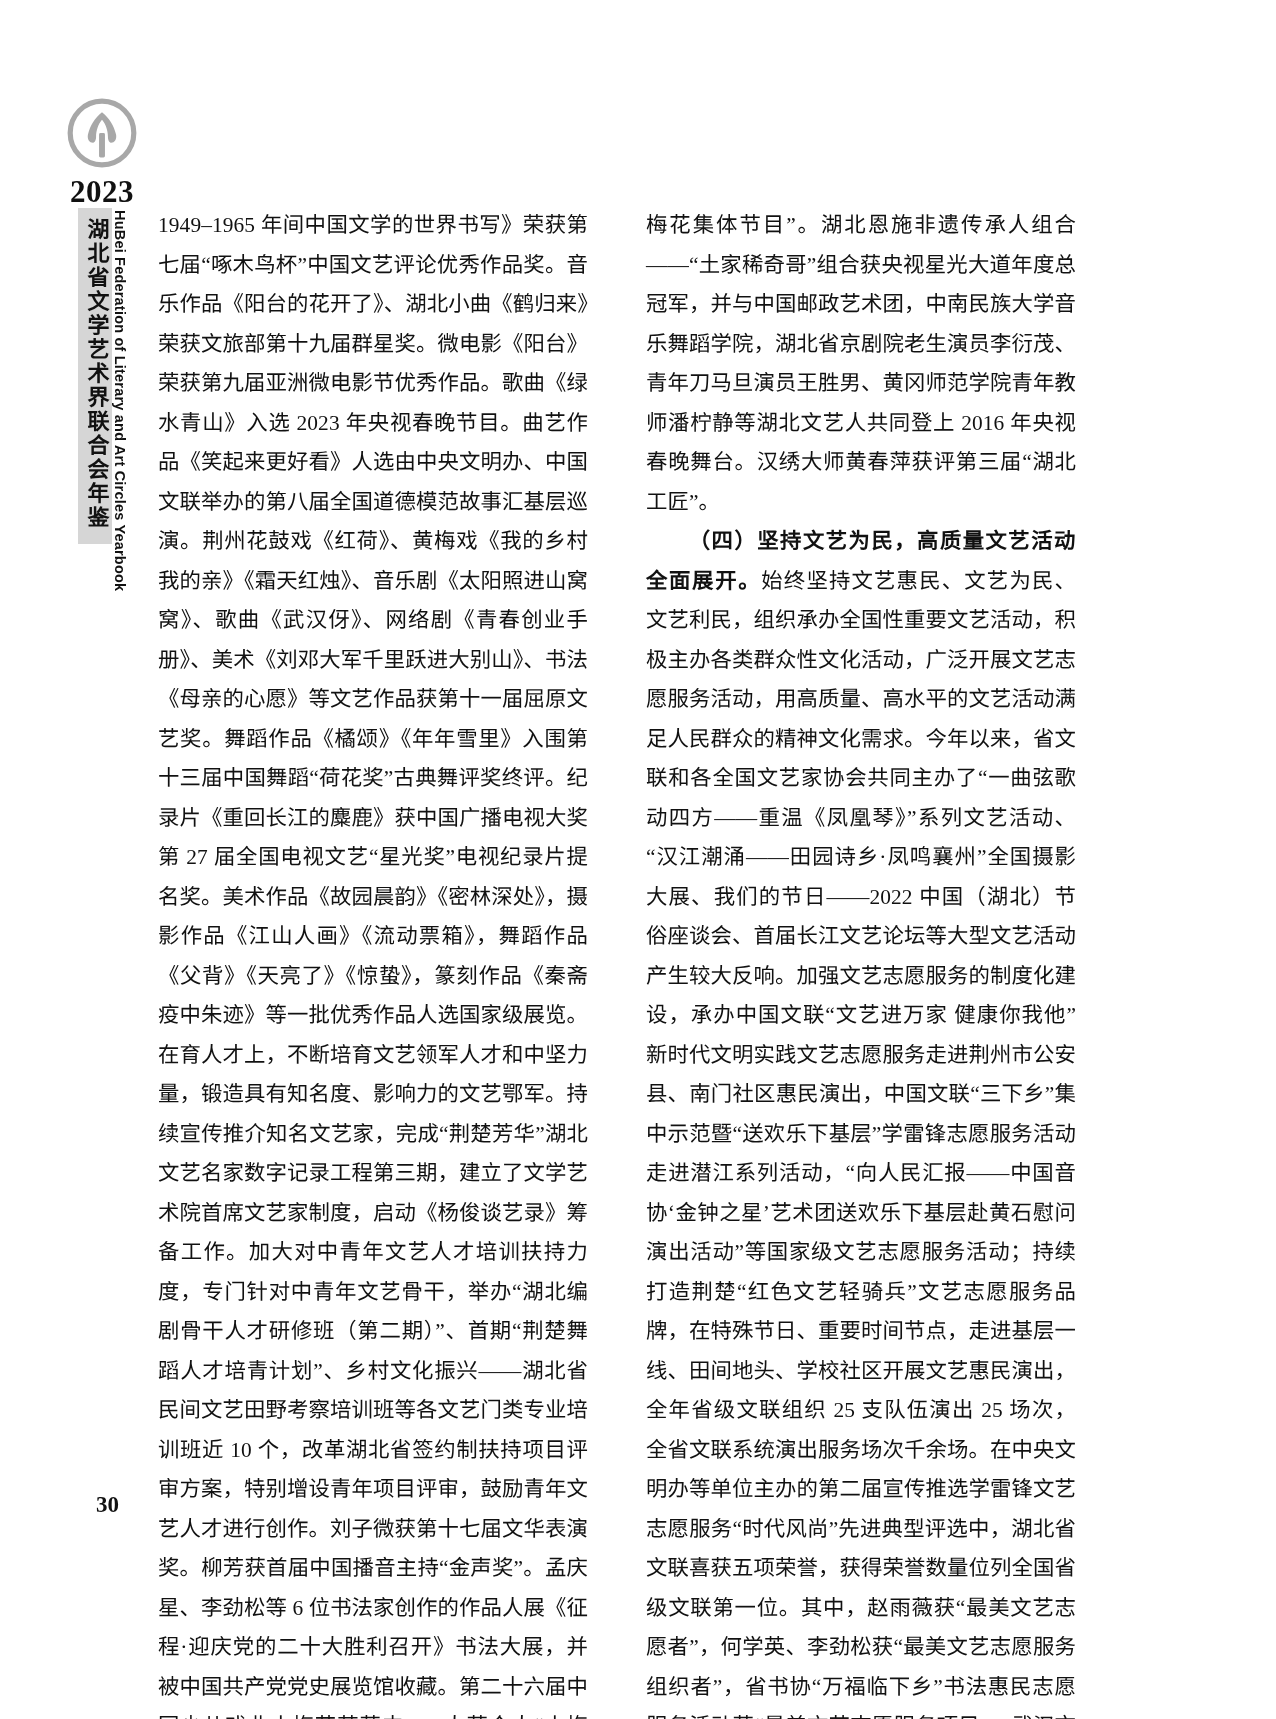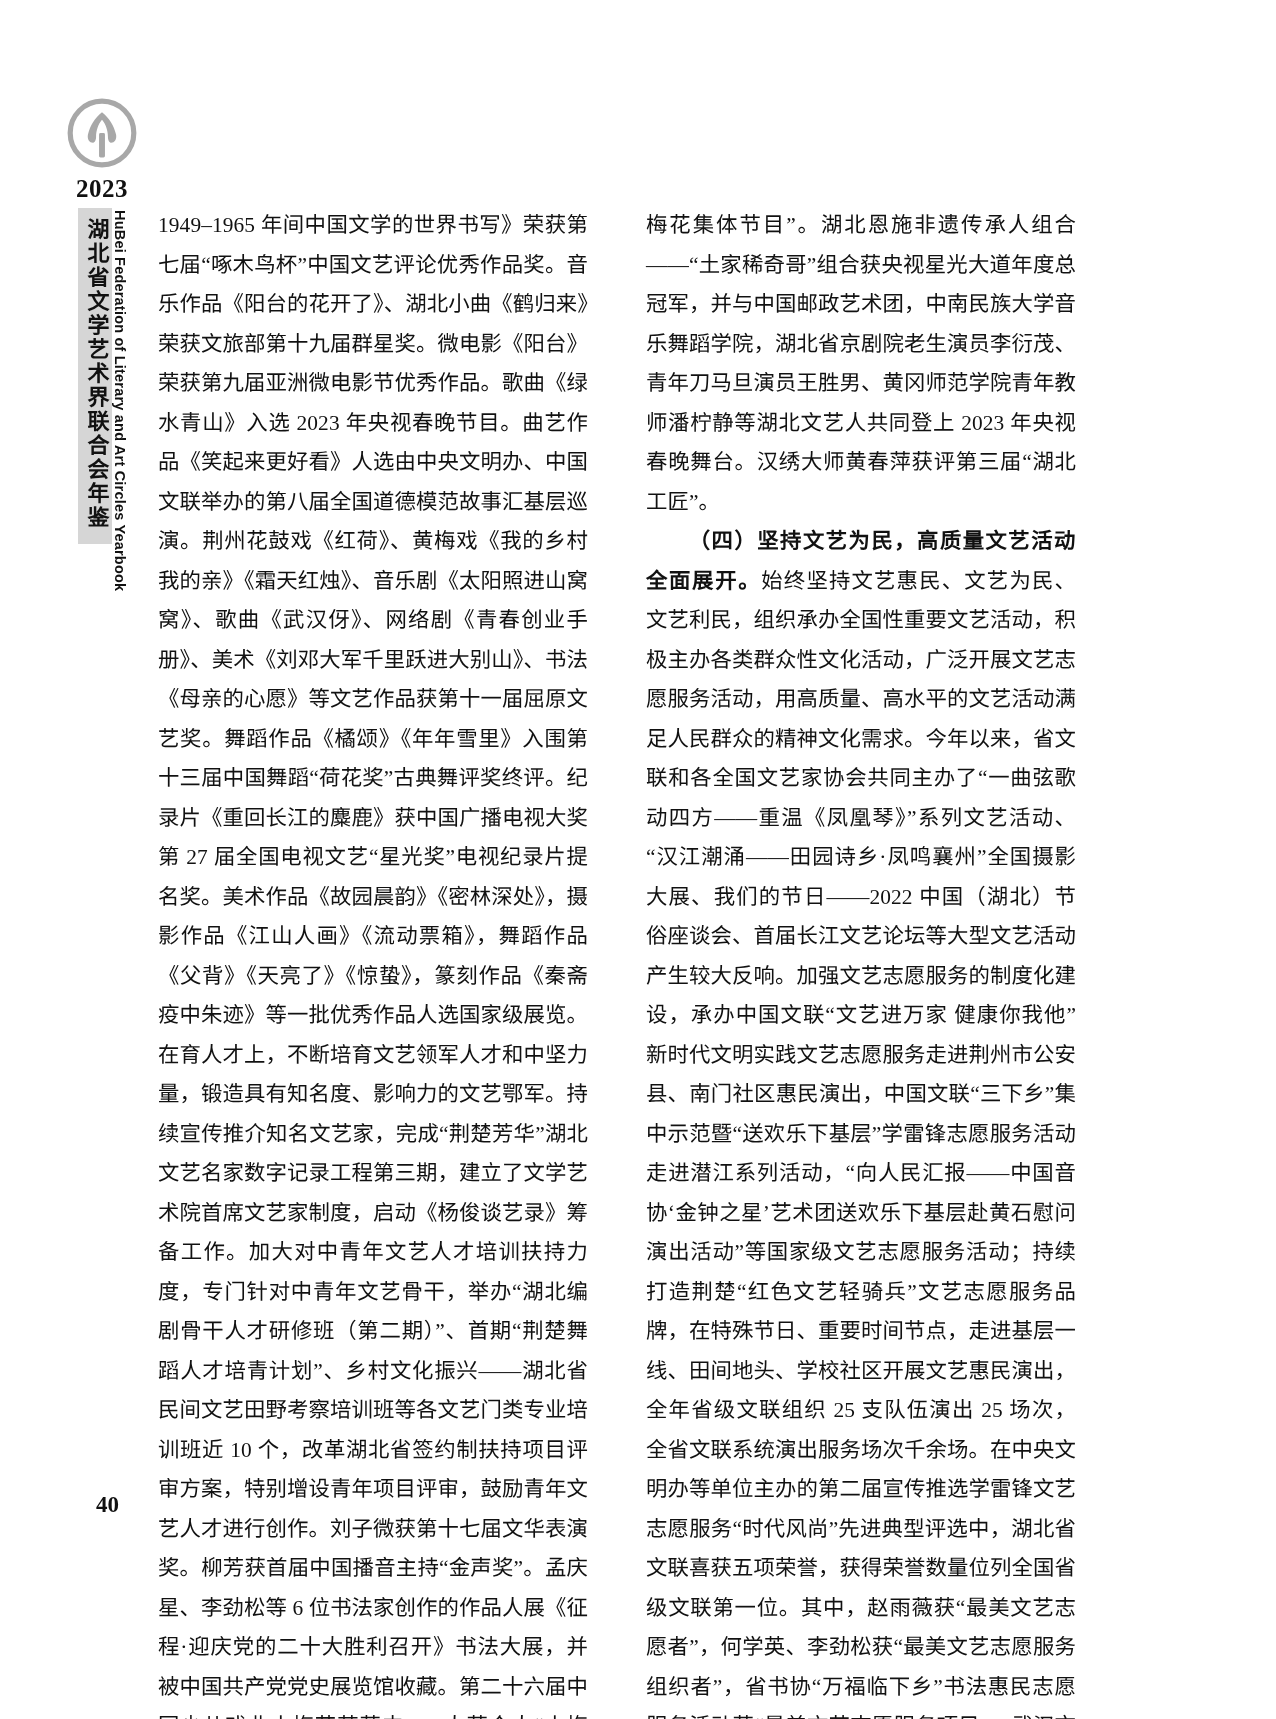--- a/index.html
+++ b/index.html
@@ -44,21 +44,21 @@
     height: 74px;
     display: block;
     margin: 0 auto;
   }
 
   .logo-year {
     display: block;
     margin-top: 6px;
     font-family: "Liberation Serif", "DejaVu Serif", serif;
     font-weight: bold;
-    font-size: 25px;
+    font-size: 31px;
     letter-spacing: 0.5px;
     color: #111111;
     line-height: 1;
   }
 
   
   .vrun {
     position: absolute;
     left: 78px;
     top: 208px;
@@ -159,31 +159,31 @@
       </svg>
       <span class="logo-year">2023</span>
     </div>
 
     <div class="vrun">
       <span class="vrun-text">湖北省文学艺术界联合会年鉴</span>
     </div>
 
     <div class="vrun-en">HuBei Federation of Literary and Art Circles Yearbook</div>
 
-    <div class="folio">40</div>
+    <div class="folio">30</div>
   </div>
 
   <div class="columns">
 
     <div class="col">
       <p>1949–1965 年间中国文学的世界书写》荣获第七届“啄木鸟杯”中国文艺评论优秀作品奖。音乐作品《阳台的花开了》、湖北小曲《鹤归来》荣获文旅部第十九届群星奖。微电影《阳台》荣获第九届亚洲微电影节优秀作品。歌曲《绿水青山》入选 2023 年央视春晚节目。曲艺作品《笑起来更好看》人选由中央文明办、中国文联举办的第八届全国道德模范故事汇基层巡演。荆州花鼓戏《红荷》、黄梅戏《我的乡村我的亲》《霜天红烛》、音乐剧《太阳照进山窝窝》、歌曲《武汉伢》、网络剧《青春创业手册》、美术《刘邓大军千里跃进大别山》、书法《母亲的心愿》等文艺作品获第十一届屈原文艺奖。舞蹈作品《橘颂》《年年雪里》入围第十三届中国舞蹈“荷花奖”古典舞评奖终评。纪录片《重回长江的麋鹿》获中国广播电视大奖第 27 届全国电视文艺“星光奖”电视纪录片提名奖。美术作品《故园晨韵》《密林深处》，摄影作品《江山人画》《流动票箱》，舞蹈作品《父背》《天亮了》《惊蛰》，篆刻作品《秦斋疫中朱迹》等一批优秀作品人选国家级展览。在育人才上，不断培育文艺领军人才和中坚力量，锻造具有知名度、影响力的文艺鄂军。持续宣传推介知名文艺家，完成“荆楚芳华”湖北文艺名家数字记录工程第三期，建立了文学艺术院首席文艺家制度，启动《杨俊谈艺录》筹备工作。加大对中青年文艺人才培训扶持力度，专门针对中青年文艺骨干，举办“湖北编剧骨干人才研修班（第二期）”、首期“荆楚舞蹈人才培青计划”、乡村文化振兴——湖北省民间文艺田野考察培训班等各文艺门类专业培训班近 10 个，改革湖北省签约制扶持项目评审方案，特别增设青年项目评审，鼓励青年文艺人才进行创作。刘子微获第十七届文华表演奖。柳芳获首届中国播音主持“金声奖”。孟庆星、李劲松等 6 位书法家创作的作品人展《征程·迎庆党的二十大胜利召开》书法大展，并被中国共产党党史展览馆收藏。第二十六届中国少儿戏曲小梅花荟萃中，5 人获个人“小梅花”，两个节目获“小</p>
     </div>
 
     <div class="col">
-      <p>梅花集体节目”。湖北恩施非遗传承人组合——“土家稀奇哥”组合获央视星光大道年度总冠军，并与中国邮政艺术团，中南民族大学音乐舞蹈学院，湖北省京剧院老生演员李衍茂、青年刀马旦演员王胜男、黄冈师范学院青年教师潘柠静等湖北文艺人共同登上 2023 年央视春晚舞台。汉绣大师黄春萍获评第三届“湖北工匠”。</p>
+      <p>梅花集体节目”。湖北恩施非遗传承人组合——“土家稀奇哥”组合获央视星光大道年度总冠军，并与中国邮政艺术团，中南民族大学音乐舞蹈学院，湖北省京剧院老生演员李衍茂、青年刀马旦演员王胜男、黄冈师范学院青年教师潘柠静等湖北文艺人共同登上 2016 年央视春晚舞台。汉绣大师黄春萍获评第三届“湖北工匠”。</p>
       <p class="indent">
         <span class="hd">（四）坚持文艺为民，高质量文艺活动全面展开。</span><span>始终坚持文艺惠民、文艺为民、文艺利民，组织承办全国性重要文艺活动，积极主办各类群众性文化活动，广泛开展文艺志愿服务活动，用高质量、高水平的文艺活动满足人民群众的精神文化需求。今年以来，省文联和各全国文艺家协会共同主办了“一曲弦歌动四方——重温《凤凰琴》”系列文艺活动、“汉江潮涌——田园诗乡·凤鸣襄州”全国摄影大展、我们的节日——2022 中国（湖北）节俗座谈会、首届长江文艺论坛等大型文艺活动产生较大反响。加强文艺志愿服务的制度化建设，承办中国文联“文艺进万家 健康你我他”新时代文明实践文艺志愿服务走进荆州市公安县、南门社区惠民演出，中国文联“三下乡”集中示范暨“送欢乐下基层”学雷锋志愿服务活动走进潜江系列活动，“向人民汇报——中国音协‘金钟之星’艺术团送欢乐下基层赴黄石慰问演出活动”等国家级文艺志愿服务活动；持续打造荆楚“红色文艺轻骑兵”文艺志愿服务品牌，在特殊节日、重要时间节点，走进基层一线、田间地头、学校社区开展文艺惠民演出，全年省级文联组织 25 支队伍演出 25 场次，全省文联系统演出服务场次千余场。在中央文明办等单位主办的第二届宣传推选学雷锋文艺志愿服务“时代风尚”先进典型评选中，湖北省文联喜获五项荣誉，获得荣誉数量位列全国省级文联第一位。其中，赵雨薇获“最美文艺志愿者”，何学英、李劲松获“最美文艺志愿服务组织者”，省书协“万福临下乡”书法惠民志愿服务活动获“最美文艺志愿服务项目”，武汉市武昌区水果湖街道徐东路社区</span>
       </p>
     </div>
 
   </div>
 
 </div>
 
 </body></html>

